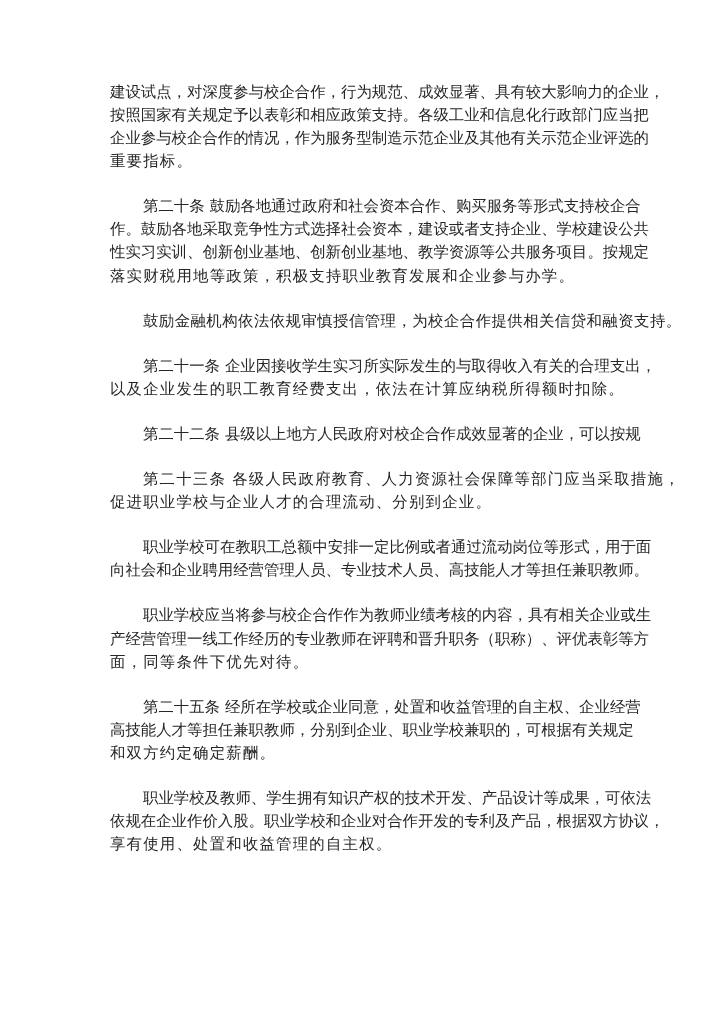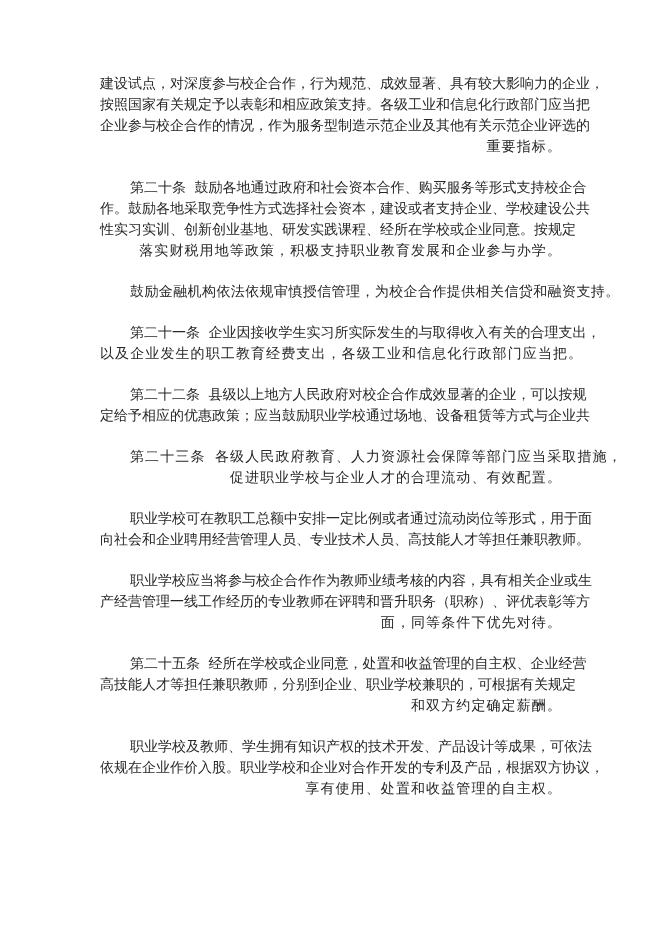--- a/index.html
+++ b/index.html
@@ -16,30 +16,28 @@
     color: #262626;
   }
   .page {
     position: absolute;
     left: 100px;
     top: 74px;
     width: 462px;
   }
   .para {
     margin: 0 0 14px 0;
-    font-family: Liberation Mono, monospace;
   }
   .line {
     display: block;
     height: 21px;
     line-height: 21px;
     font-size: 14px;
     white-space: nowrap;
     letter-spacing: 1.1px;
-    text-align: right;
   }
   .line.indent {
     padding-left: 30px;
     margin-top: 20px;
   }
   .line.justify {
     text-align: justify;
     text-align-last: justify;
     width: 462px;
     letter-spacing: 0;
@@ -56,41 +54,40 @@
   <div class="para">
     <span class="line justify">建设试点，对深度参与校企合作，行为规范、成效显著、具有较大影响力的企业，</span>
     <span class="line justify">按照国家有关规定予以表彰和相应政策支持。各级工业和信息化行政部门应当把</span>
     <span class="line justify">企业参与校企合作的情况，作为服务型制造示范企业及其他有关示范企业评选的</span>
     <span class="line">重要指标。</span>
   </div>
 
   <div class="para">
     <span class="line indent justify">第二十条  鼓励各地通过政府和社会资本合作、购买服务等形式支持校企合</span>
     <span class="line justify">作。鼓励各地采取竞争性方式选择社会资本，建设或者支持企业、学校建设公共</span>
-    <span class="line justify">性实习实训、创新创业基地、研发实践课程、经所在学校或企业同意。按规定</span>
+    <span class="line justify">性实习实训、创新创业基地、创新创业基地、教学资源等公共服务项目。按规定</span>
     <span class="line">落实财税用地等政策，积极支持职业教育发展和企业参与办学。</span>
   </div>
 
   <div class="para">
     <span class="line indent" style="letter-spacing:0.4px">鼓励金融机构依法依规审慎授信管理，为校企合作提供相关信贷和融资支持。</span>
   </div>
 
   <div class="para">
     <span class="line indent justify">第二十一条  企业因接收学生实习所实际发生的与取得收入有关的合理支出，</span>
-    <span class="line">以及企业发生的职工教育经费支出，各级工业和信息化行政部门应当把。</span>
+    <span class="line">以及企业发生的职工教育经费支出，依法在计算应纳税所得额时扣除。</span>
   </div>
 
   <div class="para">
     <span class="line indent justify">第二十二条  县级以上地方人民政府对校企合作成效显著的企业，可以按规</span>
-    <span class="line justify">定给予相应的优惠政策；应当鼓励职业学校通过场地、设备租赁等方式与企业共</span>
   </div>
 
   <div class="para">
     <span class="line indent">第二十三条  各级人民政府教育、人力资源社会保障等部门应当采取措施，</span>
-    <span class="line">促进职业学校与企业人才的合理流动、有效配置。</span>
+    <span class="line">促进职业学校与企业人才的合理流动、分别到企业。</span>
   </div>
 
   <div class="para">
     <span class="line indent justify">职业学校可在教职工总额中安排一定比例或者通过流动岗位等形式，用于面</span>
     <span class="line justify">向社会和企业聘用经营管理人员、专业技术人员、高技能人才等担任兼职教师。</span>
   </div>
 
 
   <div class="para">
     <span class="line indent justify">职业学校应当将参与校企合作作为教师业绩考核的内容，具有相关企业或生</span>

